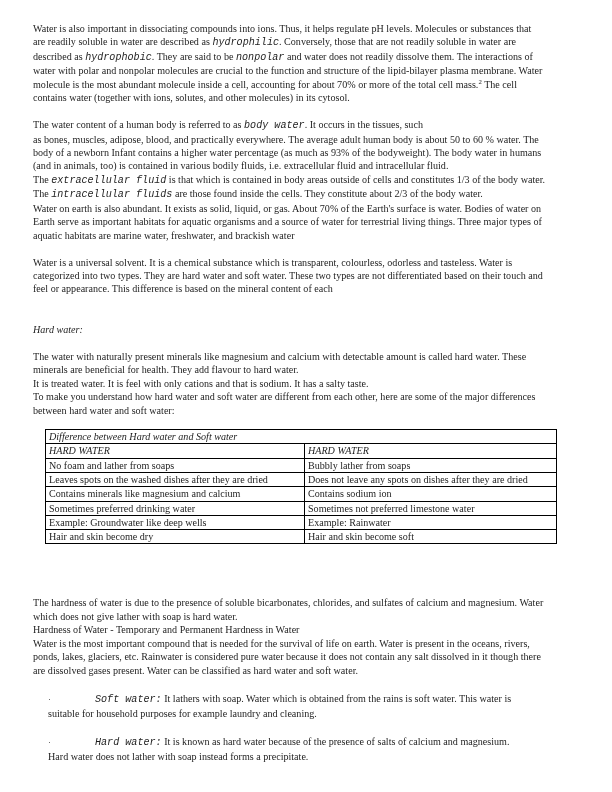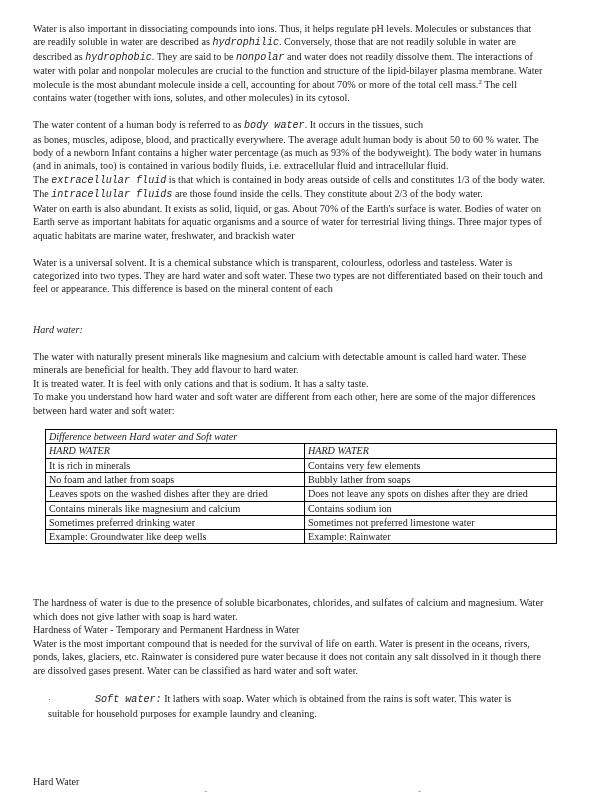--- a/index.html
+++ b/index.html
@@ -142,55 +142,56 @@
           </colgroup>
         <tbody>
           <tr>
             <td class="hdr" colspan="2">Difference between Hard water and Soft water</td>
           </tr>
           <tr>
             <td class="hdr">HARD WATER</td>
             <td class="hdr">HARD WATER</td>
           </tr>
           <tr>
-            <td>It is rich in minerals</td>
-            <td>Contains very few elements</td>
-          </tr>
-          <tr>
             <td>No foam and lather from soaps</td>
             <td>Bubbly lather from soaps</td>
           </tr>
           <tr>
             <td>Leaves spots on the washed dishes after they are dried</td>
             <td>Does not leave any spots on dishes after they are dried</td>
           </tr>
           <tr>
             <td>Contains minerals like magnesium and calcium</td>
             <td>Contains sodium ion</td>
           </tr>
           <tr>
             <td>Sometimes preferred drinking water</td>
             <td>Sometimes not preferred limestone water</td>
           </tr>
           <tr>
             <td>Example: Groundwater like deep wells</td>
             <td>Example: Rainwater</td>
           </tr>
+          <tr>
+            <td>Hair and skin become dry</td>
+            <td>Hair and skin become soft</td>
+          </tr>
         </tbody>
       </table>
     </div>
 
     <div class="gap-xbig"></div>
 
     <p class="para">The hardness of water is due to the presence of soluble bicarbonates, chlorides, and sulfates of calcium and magnesium. Water which does not give lather with soap is hard water.</p>
     <p class="para">Hardness of Water - Temporary and Permanent Hardness in Water</p>
     <p class="para">Water is the most important compound that is needed for the survival of life on earth. Water is present in the oceans, rivers, ponds, lakes, glaciers, etc. Rainwater is considered pure water because it does not contain any salt dissolved in it though there are dissolved gases present. Water can be classified as hard water and soft water.</p>
 
     <p class="bullet-line"><span class="bullet-mark">·</span><em class="it">Soft water:</em><span> It lathers with soap. Water which is obtained from the rains is soft water. This water is suitable for household purposes for example laundry and cleaning.</span></p>
 
+    <p class="bullet-line"><span class="bullet-mark">·</span><em class="it">Hard water:</em><span> It is known as hard water because of the presence of salts of calcium and magnesium. Hard water does not lather with soap instead forms a precipitate.</span></p>
 
     <div class="gap-xbig"></div>
 
     <p class="para">Hard Water</p>
     <p class="para">Hard water has high mineral content. It is formed when water percolates through the deposits of chalk and limestone which are made up of magnesium and calcium carbonates. It does not lather with soap, so it is not suitable for laundry purposes.</p>
 
   </div>
 </div>
 
 </body></html>

